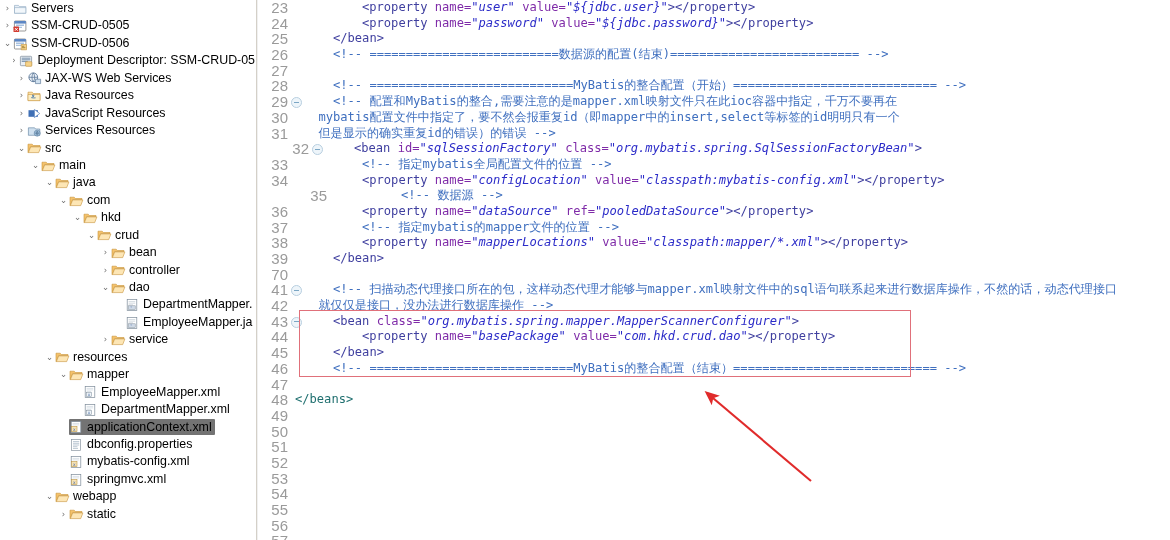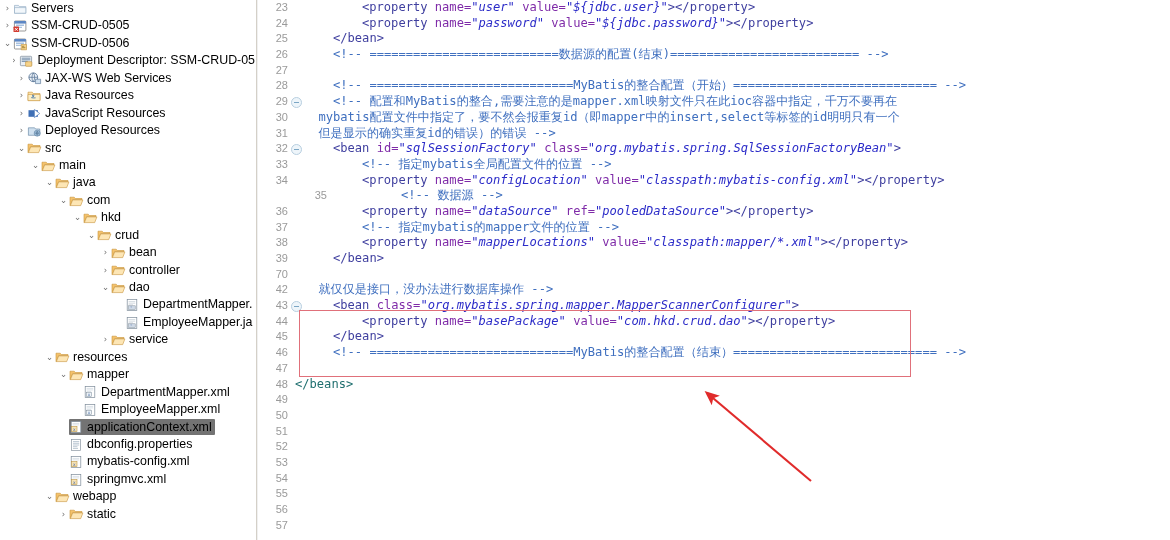--- a/index.html
+++ b/index.html
@@ -42,21 +42,21 @@
   }
   #gutter{
     position:absolute;left:0;top:0;width:46px;height:540px;background:#ffffff;
   }
   .code-line{
     position:relative;height:15.7px;line-height:15.7px;white-space:pre;
     font-family:"DejaVu Sans Mono","Liberation Mono",monospace;font-size:12px;
   }
   .lnum{
     position:absolute;left:0;width:30px;text-align:right;color:#9a9a9a;
-    font-family:"Liberation Sans",sans-serif;font-size:11px;line-height:15.7px;
+    font-family:"Liberation Sans",sans-serif;font-size:15px;line-height:15.7px;
   }
   .fold{
     position:absolute;left:33px;top:3px;width:9px;height:9px;
     border:1px solid #b8cfe0;border-radius:50%;background:#eef5fa;
   }
   .fold:after{
     content:"";position:absolute;left:1.5px;top:3.5px;width:5px;height:1px;background:#7ba6c4;
   }
   .ctext{
     position:absolute;left:46px;top:0;white-space:pre;
@@ -186,21 +186,21 @@
         <span style="display: inline-block; width: 16px;"></span>
         <span class="twisty">›</span>
         <span class="hl">
           <span class="ic">
             <svg width="15" height="14" viewBox="0 0 15 14">
               <path d="M1.4 3.8h6.2l1 1.2h4.2v6.3H1.4z" fill="#cfe0ef" stroke="#5a7c9c" stroke-width=".6"></path>
               <circle cx="10.2" cy="9.2" r="3" fill="#9fc0dc" stroke="#5a7c9c" stroke-width=".6"></circle>
               <path d="M8 9.2h4.4M10.2 7c.9 1.1.9 3.3 0 4.4M10.2 7c-.9 1.1-.9 3.3 0 4.4" stroke="#3f5f7f" stroke-width=".5" fill="none"></path>
             </svg>
           </span>
-          <span class="lbl">Deployed Resources</span>
+          <span class="lbl">Services Resources</span>
         </span>
       </div>
       <div class="tree-row">
         <span style="display: inline-block; width: 16px;"></span>
         <span class="twisty">⌄</span>
         <span class="hl">
           <span class="ic">
             <svg width="15" height="14" viewBox="0 0 15 14">
               <path d="M1 3.2h4.2l1.1 1.3H13v1.1H3.6L1.3 11.6H1z" fill="#f5c26b" stroke="#c8933a" stroke-width=".6"></path>
               <path d="M3.7 5.9h10.2l-2.2 5.7H1.4z" fill="#fde6b5" stroke="#c8933a" stroke-width=".6"></path>
@@ -387,36 +387,36 @@
         <span class="twisty"></span>
         <span class="hl">
           <span class="ic">
             <svg width="15" height="14" viewBox="0 0 15 14">
               <rect x="2.2" y="1.6" width="9.6" height="11" fill="#ffffff" stroke="#7d8b99" stroke-width=".7"></rect>
               <path d="M3.6 3.4h6.6M3.6 4.9h6.6M3.6 6.4h4.6" stroke="#c2ccd6" stroke-width=".6"></path>
               <rect x="3.3" y="7.4" width="5.4" height="4.2" fill="#eef3f8" stroke="#7d8b99" stroke-width=".5"></rect>
               <text x="6" y="10.9" font-size="4.2" text-anchor="middle" fill="#4a6fa5" font-family="DejaVu Sans, sans-serif">x</text>
             </svg>
           </span>
-          <span class="lbl">DepartmentMapper.xml</span>
+          <span class="lbl">EmployeeMapper.xml</span>
         </span>
       </div>
       <div class="tree-row">
         <span style="display: inline-block; width: 72px;"></span>
         <span class="twisty"></span>
         <span class="hl">
           <span class="ic">
             <svg width="15" height="14" viewBox="0 0 15 14">
               <rect x="2.2" y="1.6" width="9.6" height="11" fill="#ffffff" stroke="#7d8b99" stroke-width=".7"></rect>
               <path d="M3.6 3.4h6.6M3.6 4.9h6.6M3.6 6.4h4.6" stroke="#c2ccd6" stroke-width=".6"></path>
               <rect x="3.3" y="7.4" width="5.4" height="4.2" fill="#eef3f8" stroke="#7d8b99" stroke-width=".5"></rect>
               <text x="6" y="10.9" font-size="4.2" text-anchor="middle" fill="#4a6fa5" font-family="DejaVu Sans, sans-serif">x</text>
             </svg>
           </span>
-          <span class="lbl">EmployeeMapper.xml</span>
+          <span class="lbl">DepartmentMapper.xml</span>
         </span>
       </div>
       <div class="tree-row selected">
         <span style="display: inline-block; width: 58px;"></span>
         <span class="twisty"></span>
         <span class="hl">
           <span class="ic">
             <svg width="15" height="14" viewBox="0 0 15 14">
               <rect x="2.2" y="1.6" width="9.6" height="11" fill="#ffffff" stroke="#7d8b99" stroke-width=".7"></rect>
               <path d="M3.6 3.4h6.6M3.6 4.9h6.6" stroke="#c2ccd6" stroke-width=".6"></path>
@@ -505,29 +505,30 @@
     <div id="code">
         <div class="code-line" style="height: 15.7px;"><span class="lnum">23</span><span class="ctext" style="left: 104px;"><span class="tag">&lt;property </span><span class="attr">name=</span><span class="val">"user"</span><span class="attr"> value=</span><span class="val">"${jdbc.user}"</span><span class="tag">&gt;&lt;/property&gt;</span></span></div>
         <div class="code-line" style="height: 15.7px;"><span class="lnum">24</span><span class="ctext" style="left: 104px;"><span class="tag">&lt;property </span><span class="attr">name=</span><span class="val">"password"</span><span class="attr"> value=</span><span class="val">"${jdbc.password}"</span><span class="tag">&gt;&lt;/property&gt;</span></span></div>
         <div class="code-line" style="height: 15.7px;"><span class="lnum">25</span><span class="ctext" style="left: 75px;"><span class="tag">&lt;/bean&gt;</span></span></div>
         <div class="code-line" style="height: 15.7px;"><span class="lnum">26</span><span class="ctext" style="left: 75px;"><span class="cmt">&lt;!-- ==========================数据源的配置(结束)========================== --&gt;</span></span></div>
         <div class="code-line" style="height: 15.7px;"><span class="lnum">27</span><span class="ctext" style="left: 46px;"></span></div>
         <div class="code-line" style="height: 15.7px;"><span class="lnum">28</span><span class="ctext" style="left: 75px;"><span class="cmt">&lt;!-- ============================MyBatis的整合配置（开始）============================ --&gt;</span></span></div>
         <div class="code-line" style="height: 15.7px;"><span class="lnum">29</span><span class="fold"></span><span class="ctext" style="left: 75px;"><span class="cmt">&lt;!-- 配置和MyBatis的整合,需要注意的是mapper.xml映射文件只在此ioc容器中指定，千万不要再在</span></span></div>
         <div class="code-line" style="height: 15.7px;"><span class="lnum">30</span><span class="ctext" style="left: 60.5px;"><span class="cmt">mybatis配置文件中指定了，要不然会报重复id（即mapper中的insert,select等标签的id明明只有一个</span></span></div>
         <div class="code-line" style="height: 15.7px;"><span class="lnum">31</span><span class="ctext" style="left: 60.5px;"><span class="cmt">但是显示的确实重复id的错误）的错误 --&gt;</span></span></div>
-        <div class="code-line" style="height: 15.7px;"><span class="lnum">32</span><span class="fold"></span><span class="ctext" style="left: 75px;"><span class="tag">&lt;bean </span><span class="attr">id=</span><span class="val">"sqlSessionFactory"</span><span class="attr"> class=</span><span class="val">"org.mybatis.spring.SqlSessionFactoryBean"</span><span class="tag">&gt;</span></span></div>
+        <div class="code-line" style="height: 15.7px; margin-left: 21px;"><span class="lnum">32</span><span class="fold"></span><span class="ctext" style="left: 75px;"><span class="tag">&lt;bean </span><span class="attr">id=</span><span class="val">"sqlSessionFactory"</span><span class="attr"> class=</span><span class="val">"org.mybatis.spring.SqlSessionFactoryBean"</span><span class="tag">&gt;</span></span></div>
         <div class="code-line" style="height: 15.7px;"><span class="lnum">33</span><span class="ctext" style="left: 104px;"><span class="cmt">&lt;!-- 指定mybatis全局配置文件的位置 --&gt;</span></span></div>
         <div class="code-line" style="height: 15.7px; padding-left: 47px;"><span class="lnum">34</span><span class="ctext" style="left: 104px;"><span class="tag">&lt;property </span><span class="attr">name=</span><span class="val">"configLocation"</span><span class="attr"> value=</span><span class="val">"classpath:mybatis-config.xml"</span><span class="tag">&gt;&lt;/property&gt;</span></span></div>
         <div class="code-line" style="height: 15.7px; margin-left: 39px;"><span class="lnum">35</span><span class="ctext" style="left: 104px;"><span class="cmt">&lt;!-- 数据源 --&gt;</span></span></div>
         <div class="code-line" style="height: 15.7px;"><span class="lnum">36</span><span class="ctext" style="left: 104px;"><span class="tag">&lt;property </span><span class="attr">name=</span><span class="val">"dataSource"</span><span class="attr"> ref=</span><span class="val">"pooledDataSource"</span><span class="tag">&gt;&lt;/property&gt;</span></span></div>
         <div class="code-line" style="height: 15.7px;"><span class="lnum">37</span><span class="ctext" style="left: 104px;"><span class="cmt">&lt;!-- 指定mybatis的mapper文件的位置 --&gt;</span></span></div>
         <div class="code-line" style="height: 15.7px;"><span class="lnum">38</span><span class="ctext" style="left: 104px;"><span class="tag">&lt;property </span><span class="attr">name=</span><span class="val">"mapperLocations"</span><span class="attr"> value=</span><span class="val">"classpath:mapper/*.xml"</span><span class="tag">&gt;&lt;/property&gt;</span></span></div>
         <div class="code-line" style="height: 15.7px;"><span class="lnum">39</span><span class="ctext" style="left: 75px;"><span class="tag">&lt;/bean&gt;</span></span></div>
         <div class="code-line" style="height: 15.7px;"><span class="lnum">70</span><span class="ctext" style="left: 46px;"></span></div>
+        <div class="code-line" style="height: 15.7px;"><span class="lnum">41</span><span class="fold"></span><span class="ctext" style="left: 75px;"><span class="cmt">&lt;!-- 扫描动态代理接口所在的包，这样动态代理才能够与mapper.xml映射文件中的sql语句联系起来进行数据库操作，不然的话，动态代理接口</span></span></div>
         <div class="code-line" style="height: 15.7px;"><span class="lnum">42</span><span class="ctext" style="left: 60.5px;"><span class="cmt">就仅仅是接口，没办法进行数据库操作 --&gt;</span></span></div>
         <div class="code-line" style="height: 15.7px;"><span class="lnum">43</span><span class="fold"></span><span class="ctext" style="left: 75px;"><span class="tag">&lt;bean </span><span class="attr">class=</span><span class="val">"org.mybatis.spring.mapper.MapperScannerConfigurer"</span><span class="tag">&gt;</span></span></div>
         <div class="code-line" style="height: 15.7px;"><span class="lnum">44</span><span class="ctext" style="left: 104px;"><span class="tag">&lt;property </span><span class="attr">name=</span><span class="val">"basePackage"</span><span class="attr"> value=</span><span class="val">"com.hkd.crud.dao"</span><span class="tag">&gt;&lt;/property&gt;</span></span></div>
         <div class="code-line" style="height: 15.7px;"><span class="lnum">45</span><span class="ctext" style="left: 75px;"><span class="tag">&lt;/bean&gt;</span></span></div>
         <div class="code-line" style="height: 15.7px;"><span class="lnum">46</span><span class="ctext" style="left: 75px;"><span class="cmt">&lt;!-- ============================MyBatis的整合配置（结束）============================ --&gt;</span></span></div>
         <div class="code-line" style="height: 15.7px;"><span class="lnum">47</span><span class="ctext" style="left: 46px;"></span></div>
         <div class="code-line" style="height: 15.7px;"><span class="lnum">48</span><span class="ctext" style="left: 37px;"><span class="teal">&lt;/beans&gt;</span></span></div>
         <div class="code-line" style="height: 15.7px;"><span class="lnum">49</span><span class="ctext" style="left: 46px;"></span></div>
         <div class="code-line" style="height: 15.7px;"><span class="lnum">50</span><span class="ctext" style="left: 46px;"></span></div>
         <div class="code-line" style="height: 15.7px;"><span class="lnum">51</span><span class="ctext" style="left: 46px;"></span></div>

